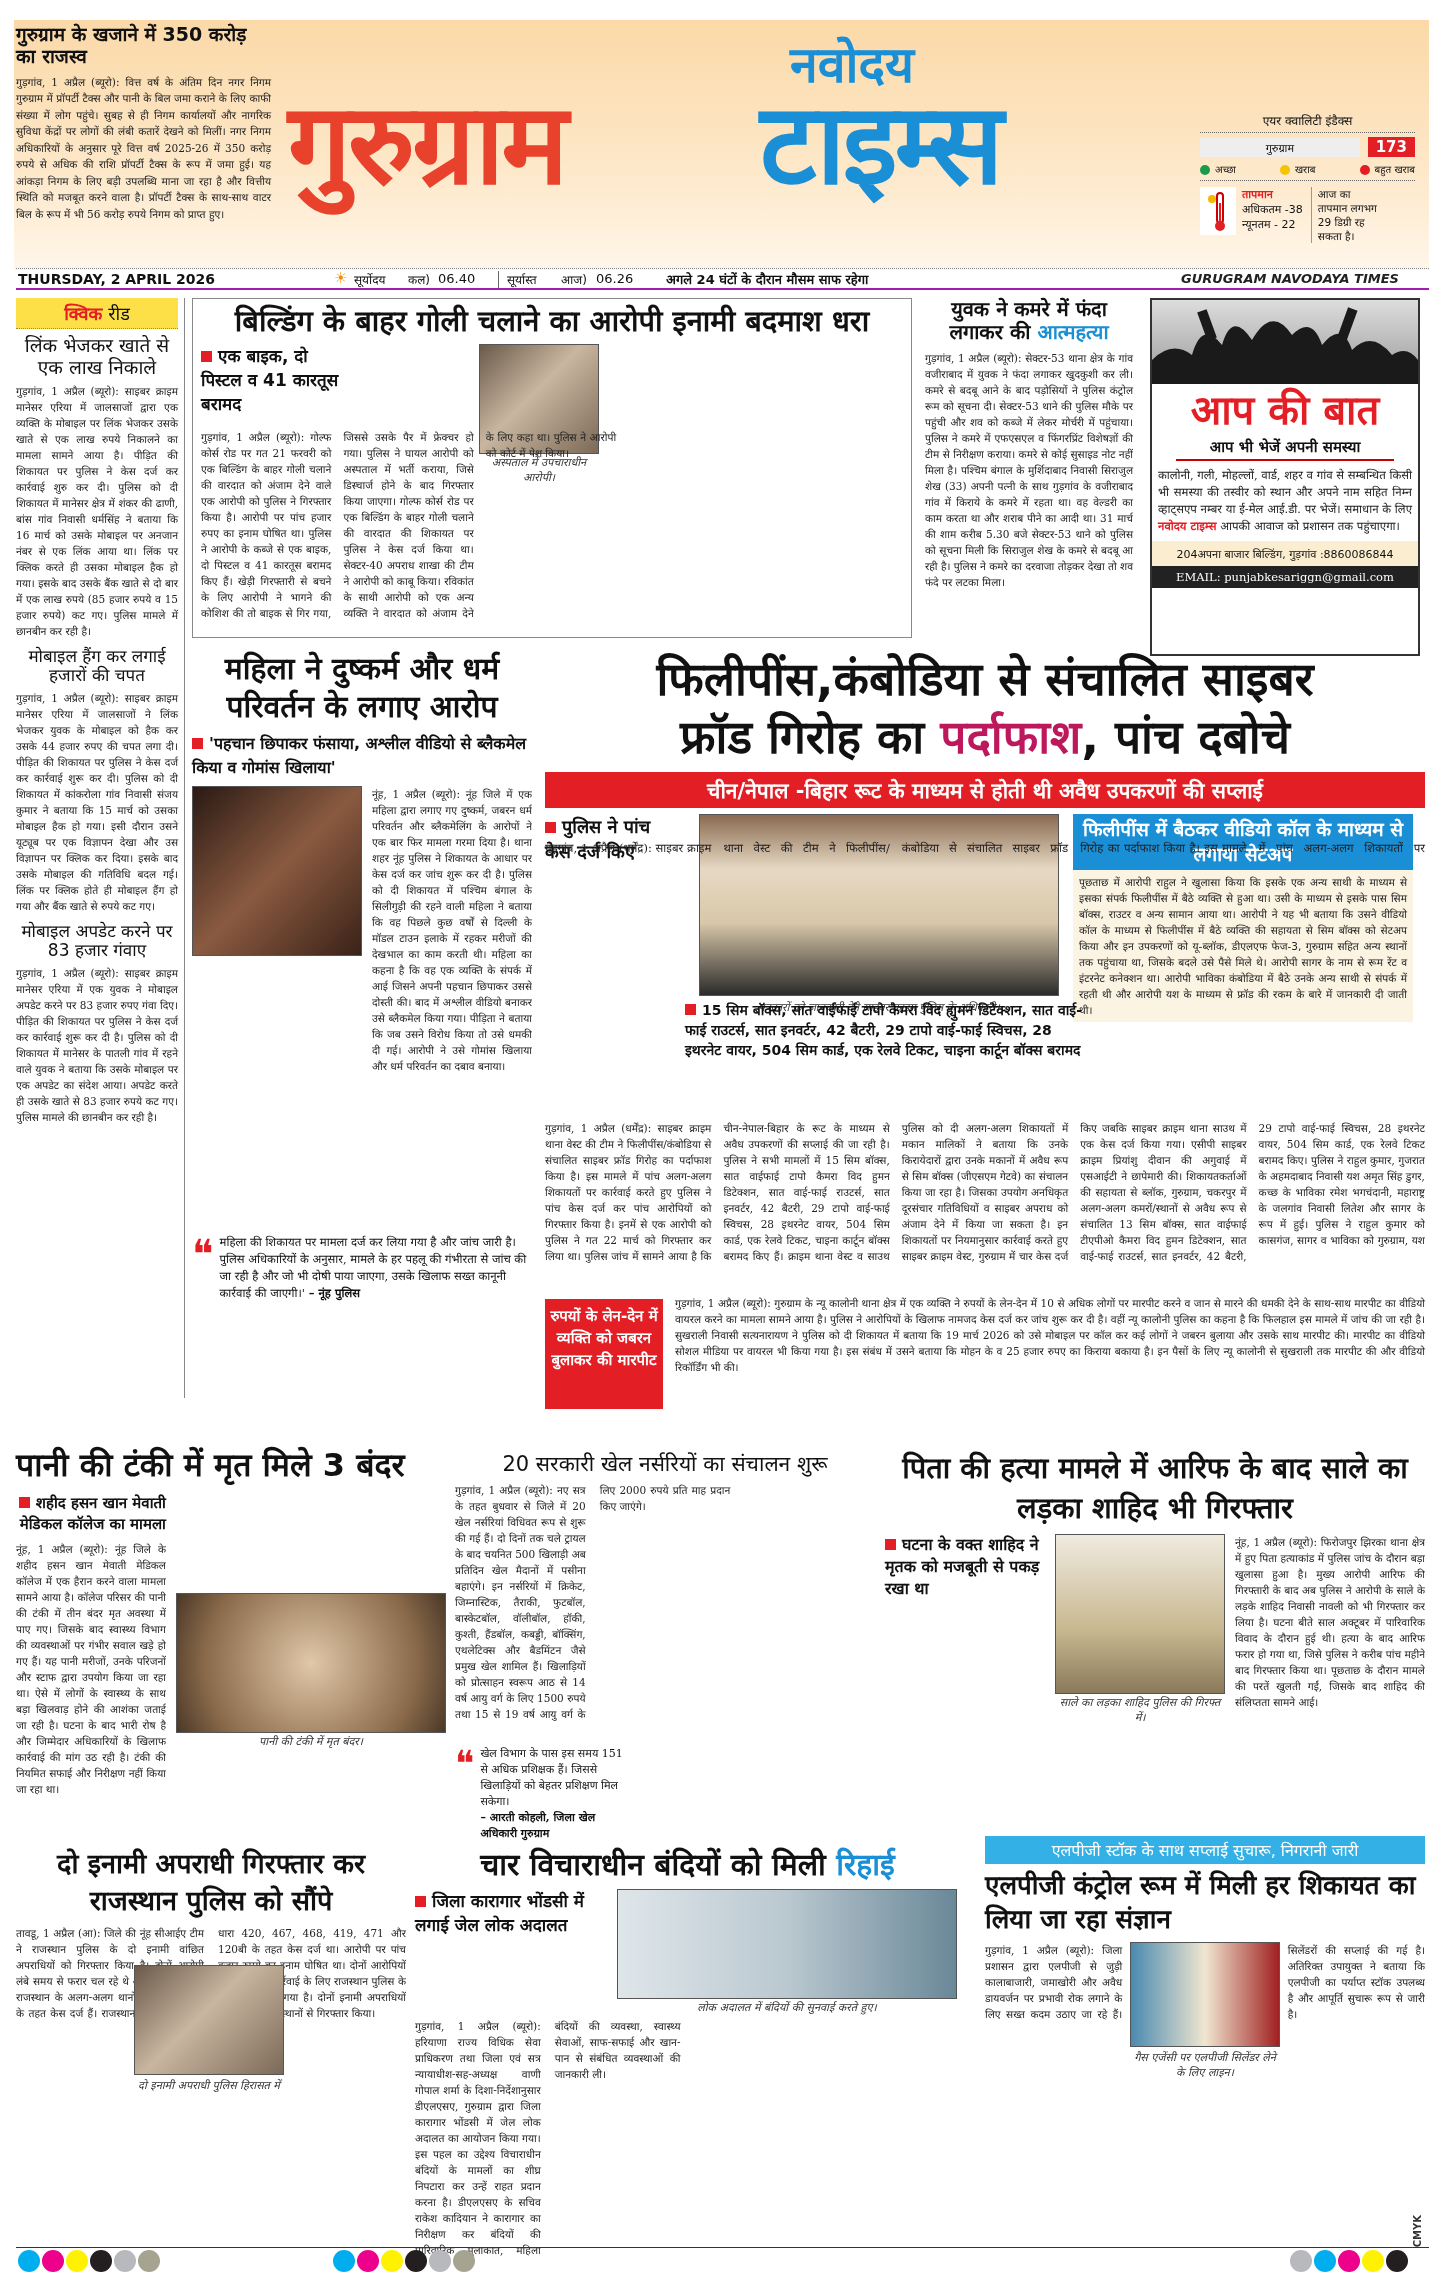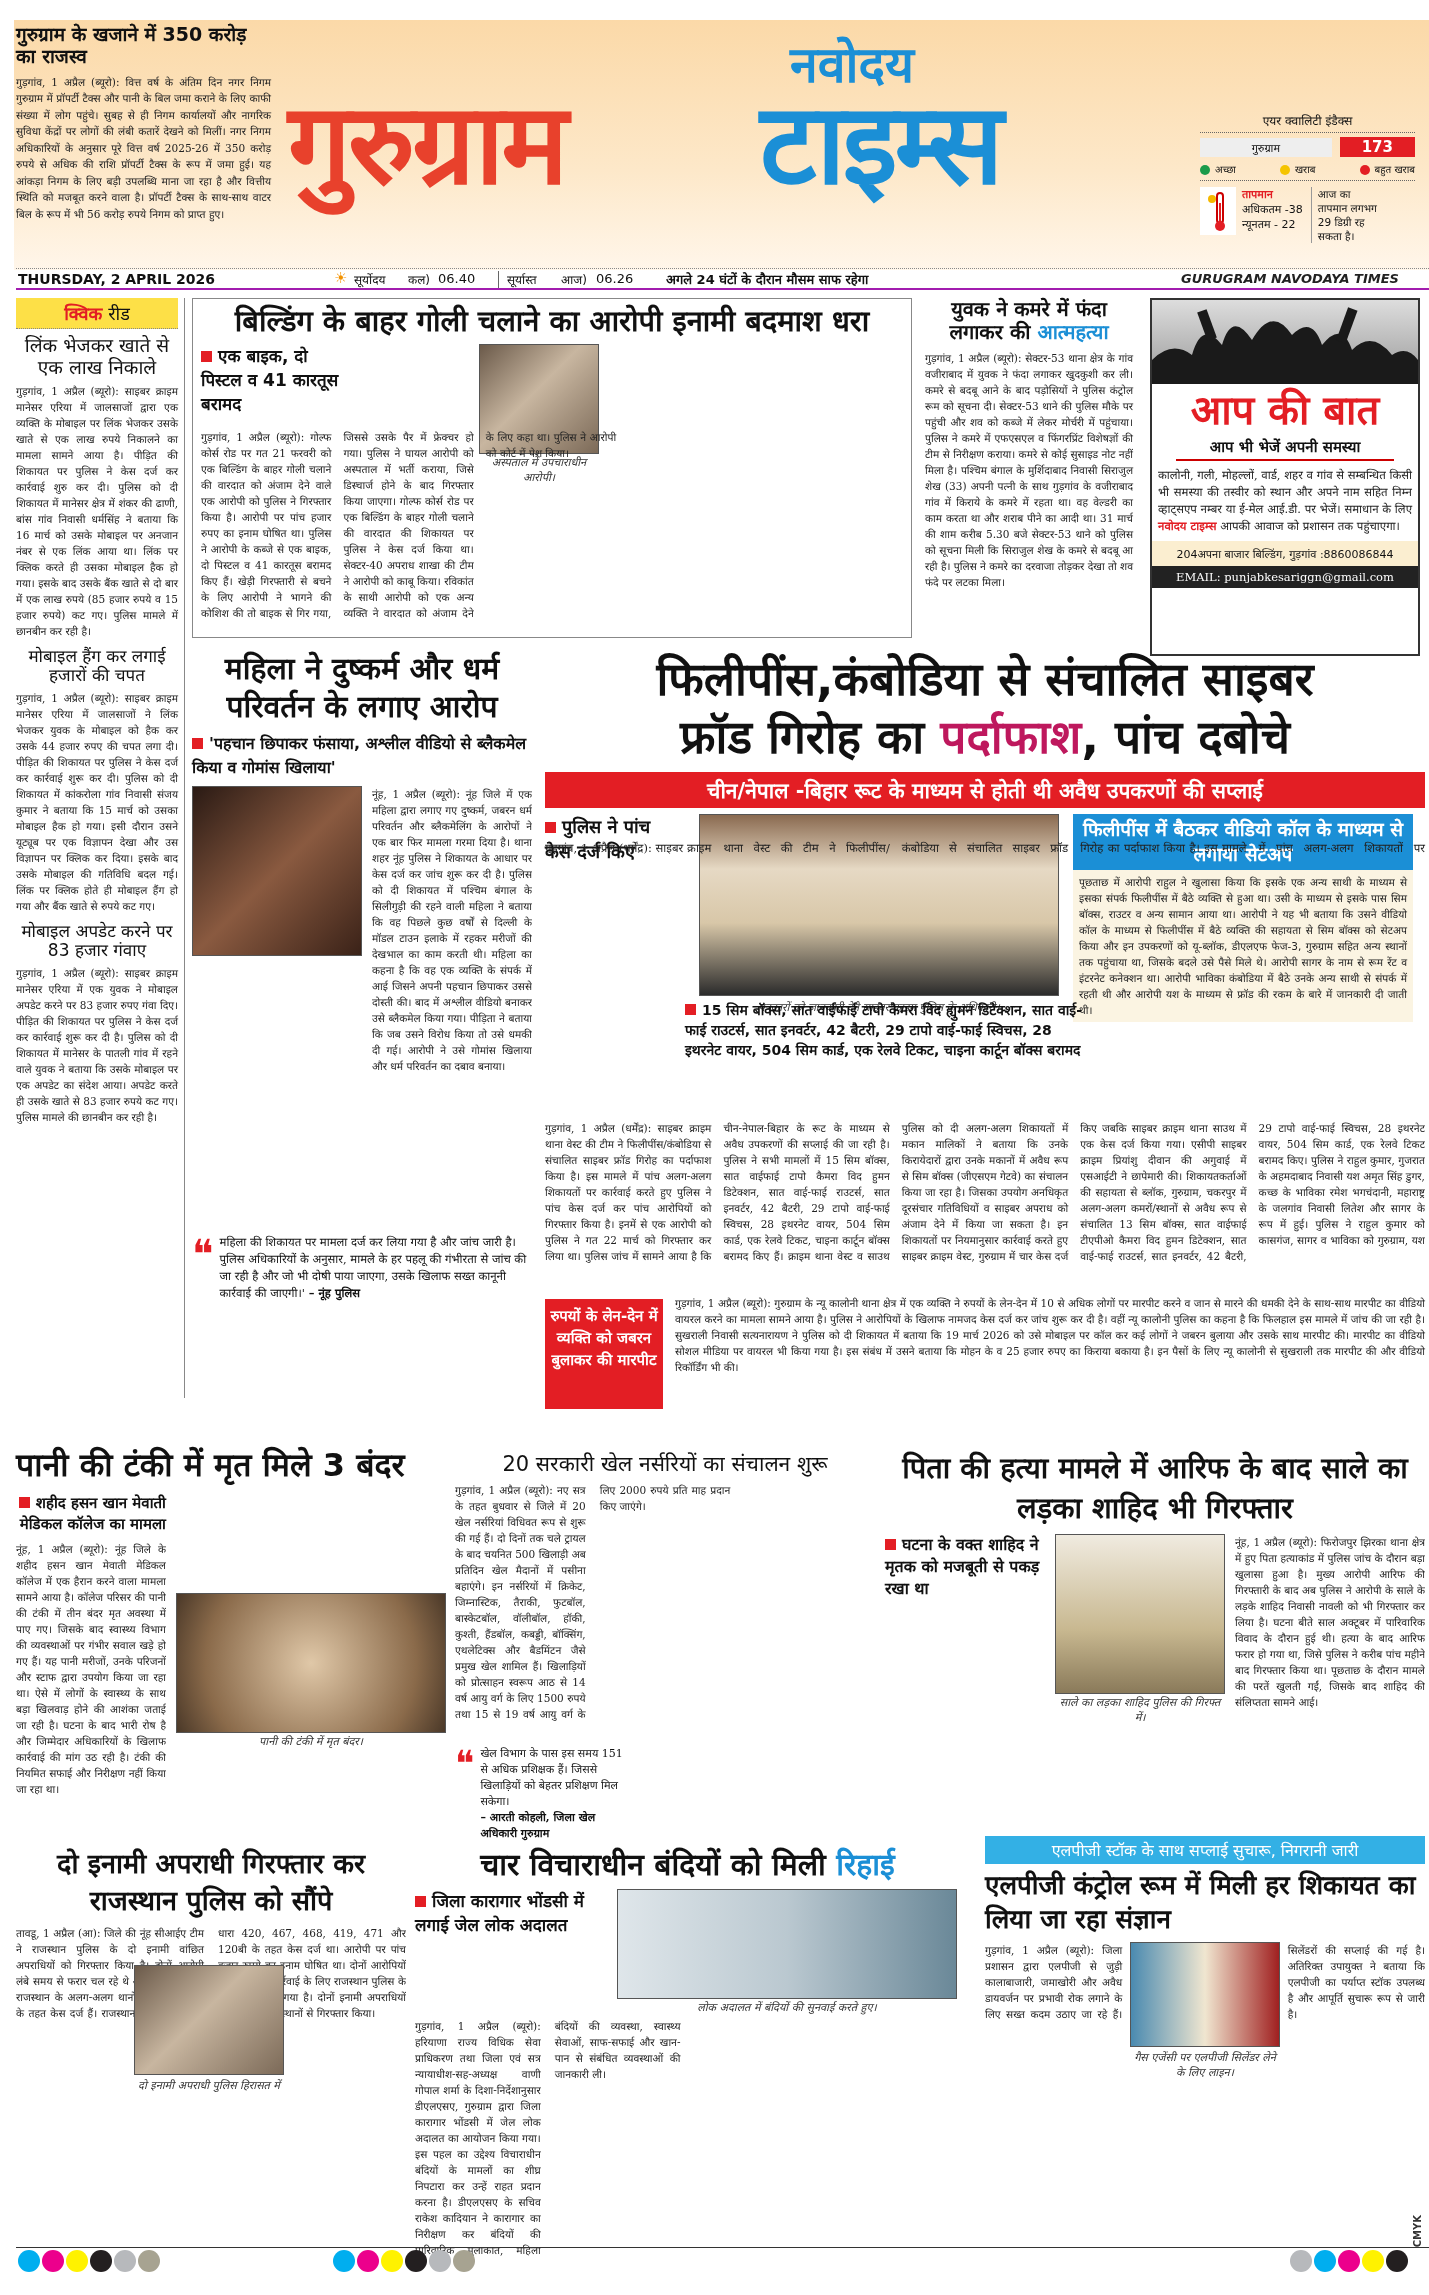--- a/index.html
+++ b/index.html
@@ -31,21 +31,21 @@
 </div>
 
 <div class="abs" style="left:288px;top:88px;font-family:'DejaVu Sans',sans-serif;font-weight:bold;font-size:112px;line-height:1;color:#e8412c;letter-spacing:-3px;">गुरुग्राम</div>
 <div class="abs" style="left:790px;top:40px;font-family:'DejaVu Sans',sans-serif;font-weight:bold;font-size:50px;line-height:1;color:#1b8fd6;">नवोदय</div>
 <div class="abs" style="left:760px;top:88px;font-family:'DejaVu Sans',sans-serif;font-weight:bold;font-size:112px;line-height:1;color:#1b8fd6;letter-spacing:-3px;">टाइम्स</div>
 
 <div class="abs" style="left:1200px;top:112px;width:215px;font-family:'DejaVu Sans',sans-serif;">
   <div style="text-align:center;font-size:12px;border-bottom:1px dotted #666;padding-bottom:3px;">एयर क्वालिटी इंडैक्स</div>
   <div style="display:flex;margin-top:4px;align-items:center;">
     <div style="flex:1;background:#eee;text-align:center;font-size:11px;padding:2px 0;">गुरुग्राम</div>
-    <div style="background:#e31e24;color:#fff;font-weight:bold;font-size:15px;padding:1px 22px;margin-left:8px;">173</div>
+    <div style="background:#e31e24;color:#fff;font-weight:bold;font-size:15px;padding:1px 8px;margin-left:8px;">173</div>
   </div>
   <div style="display:flex;justify-content:space-between;font-size:10px;margin-top:5px;border-bottom:1px dotted #666;padding-bottom:4px;">
     <span><span class="dot" style="background:#1a9a4a"></span><span>अच्छा</span></span>
     <span><span class="dot" style="background:#f5c400"></span><span>खराब</span></span>
     <span><span class="dot" style="background:#e31e24"></span><span>बहुत खराब</span></span>
   </div>
   <div style="display:flex;margin-top:6px;">
     <div style="width:36px;height:48px;background:#fff;display:flex;align-items:center;justify-content:center;margin-right:6px;">
       <svg width="24" height="44" viewBox="0 0 24 44">
           <circle cx="6" cy="10" r="4" fill="#f5b800"></circle>

